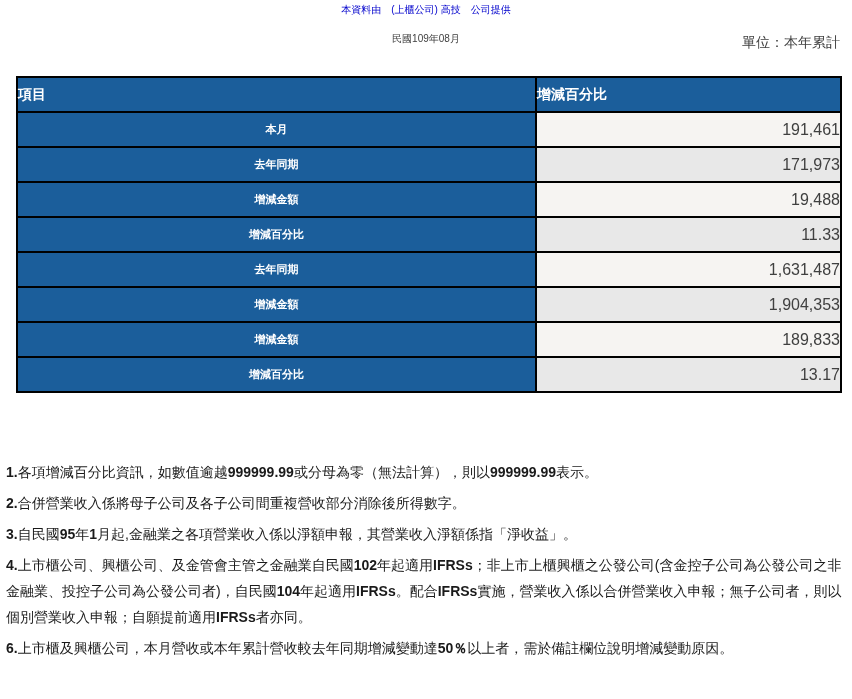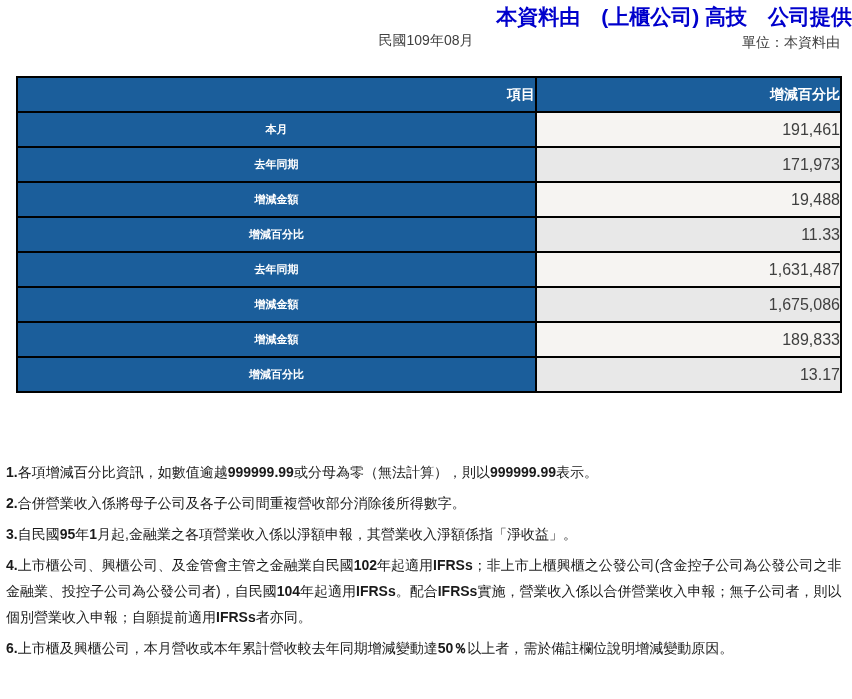--- a/index.html
+++ b/index.html
@@ -13,34 +13,34 @@
     width: 852px;
     height: 699px;
     background: #ffffff;
     overflow: hidden;
   }
   .title {
     position: absolute;
     top: 3px;
     left: 0;
     right: 0;
-    text-align: right;
+    text-align: center;
     color: var(--link-blue, #0000cc);
-    font-weight: bold;
-    font-size: 21px;
+    font-weight: normal;
+    font-size: 10px;
     white-space: pre;
   }
   .period {
     position: absolute;
     top: 32px;
     left: 0;
     right: 0;
     text-align: center;
     color: #404040;
-    font-size: 14px;
+    font-size: 10px;
   }
   .unit {
     position: absolute;
     top: 34px;
     right: 12px;
     color: #404040;
     font-size: 14px;
   }
   table.revenue {
     position: absolute;
@@ -56,21 +56,21 @@
     height: 33px;
     padding: 0;
   }
   col.c-item  { width: 519px; }
   col.c-value { width: 305px; }
   th.hdr {
     background: var(--header-blue, #1b5e9b);
     color: #ffffff;
     font-size: 14px;
     font-weight: bold;
-    text-align: right;
+    text-align: left;
   }
   td.label {
     background: var(--header-blue, #1b5e9b);
     color: #ffffff;
     font-size: 11px;
     font-weight: bold;
     text-align: center;
   }
   td.value {
     background: var(--row-light, #f6f4f2);
@@ -101,21 +101,21 @@
 </style>
 </head>
 <body>
 
 <div class="page">
 
   <div class="title">本資料由　(上櫃公司) 高技　公司提供</div>
 
   <div class="period">民國109年08月</div>
 
-  <div class="unit">單位：本資料由</div>
+  <div class="unit">單位：本年累計</div>
 
   <table class="revenue">
     <colgroup>
       <col class="c-item">
       <col class="c-value">
     </colgroup>
     <thead>
       <tr>
         <th class="hdr">項目</th>
         <th class="hdr">增減百分比</th>
@@ -137,21 +137,21 @@
         <tr>
           <td class="label">增減百分比</td>
           <td class="value">11.33</td>
         </tr>
         <tr>
           <td class="label">去年同期</td>
           <td class="value">1,631,487</td>
         </tr>
         <tr>
           <td class="label">增減金額</td>
-          <td class="value">1,675,086</td>
+          <td class="value">1,904,353</td>
         </tr>
         <tr>
           <td class="label">增減金額</td>
           <td class="value">189,833</td>
         </tr>
         <tr>
           <td class="label">增減百分比</td>
           <td class="value">13.17</td>
         </tr>
       </tbody>

